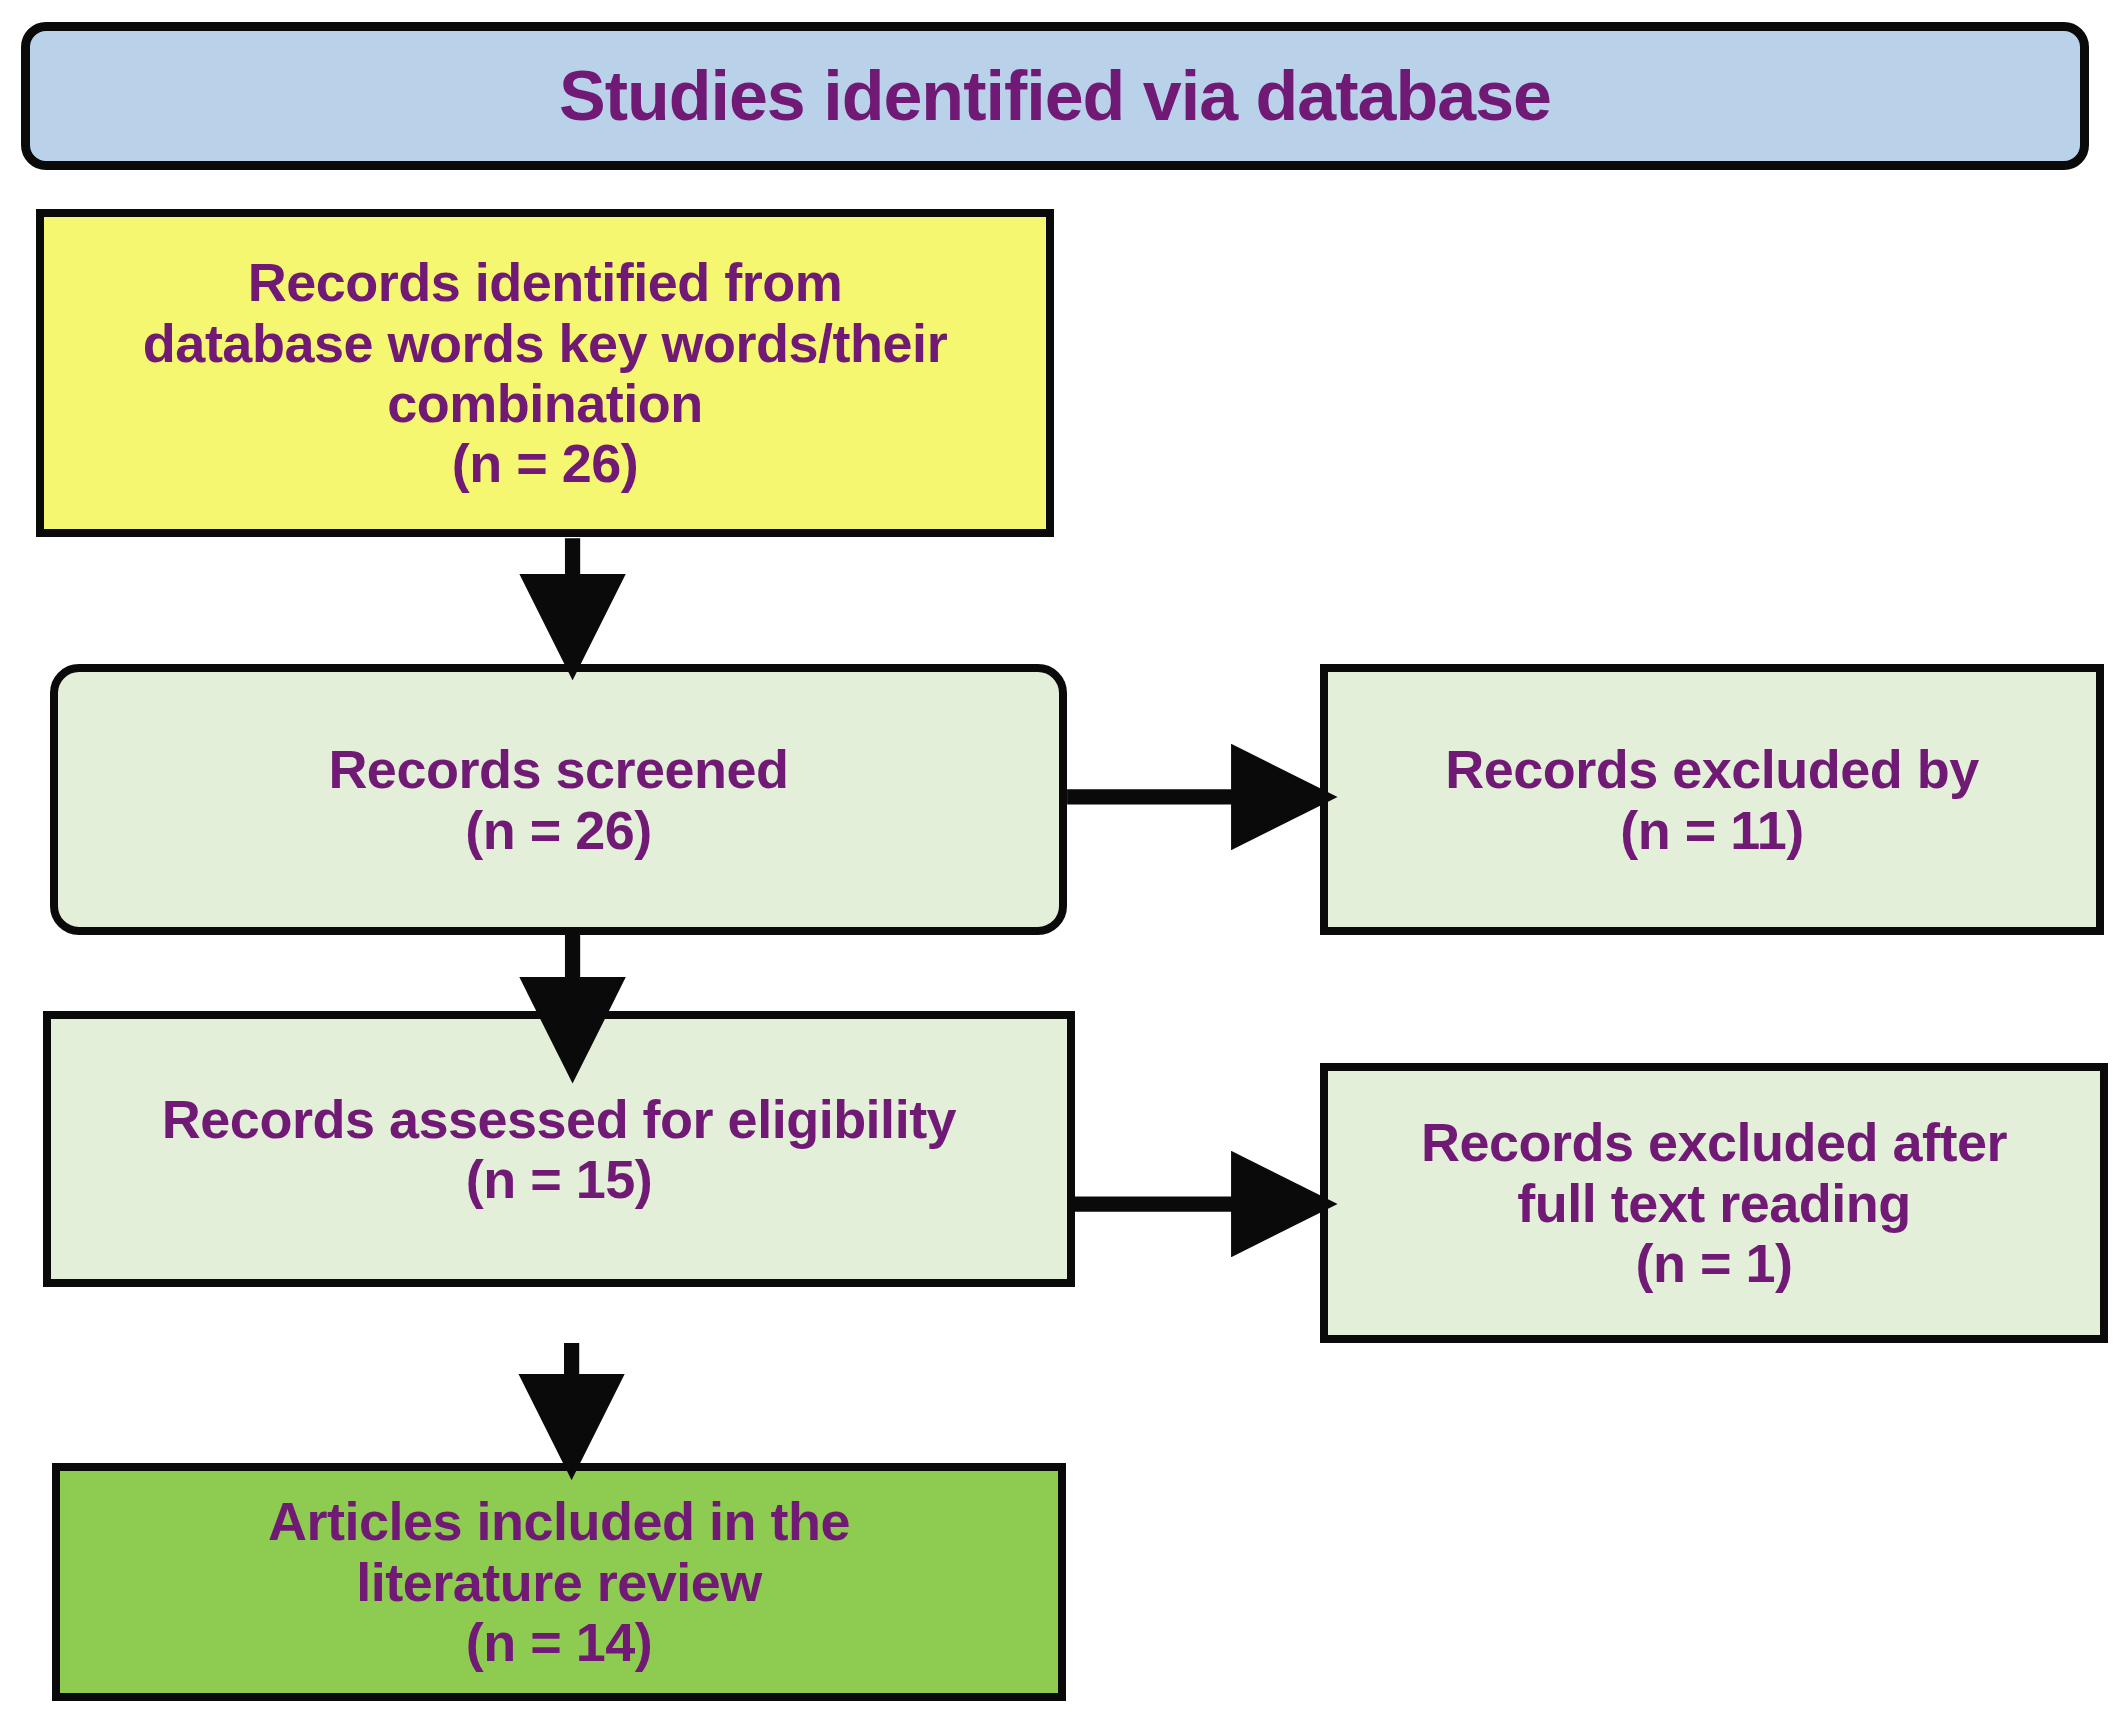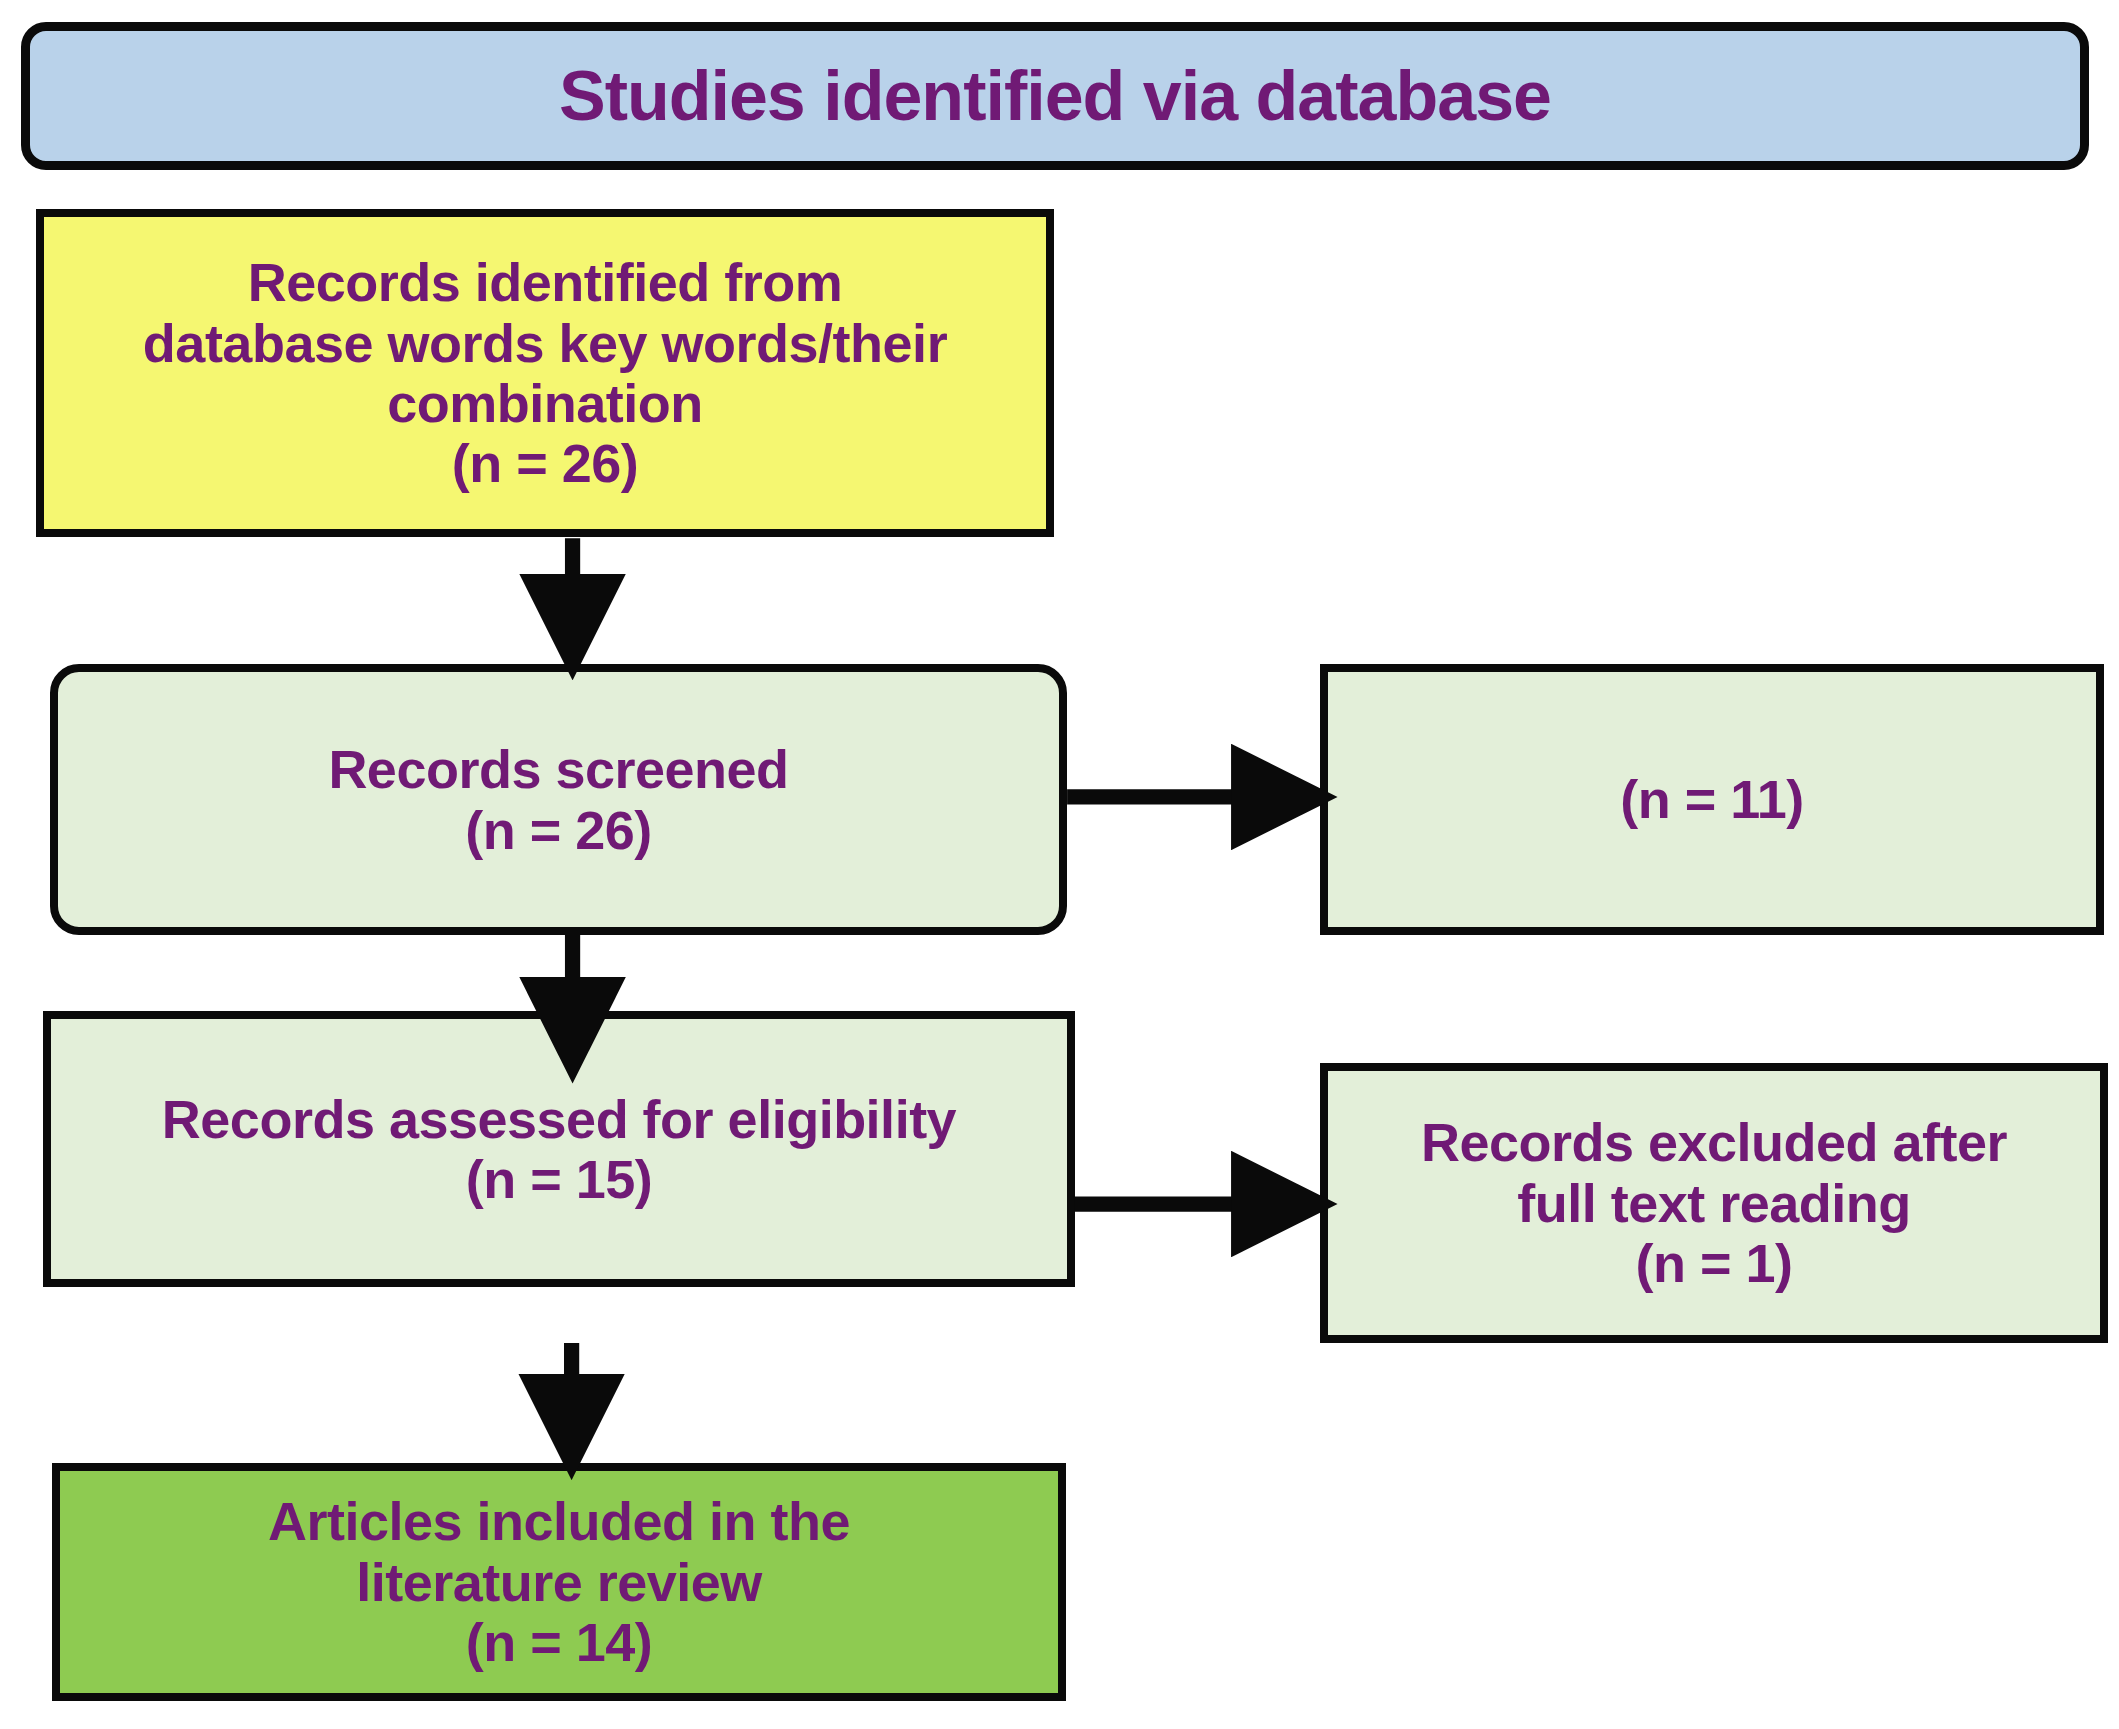--- a/index.html
+++ b/index.html
@@ -139,20 +139,21 @@
     <span class="line">combination</span>
     <span class="line">(n = 26)</span>
   </div>
 
   <div class="node" id="node-screened">
     <span class="line">Records screened</span>
     <span class="line">(n = 26)</span>
   </div>
 
   <div class="node" id="node-excluded-title">
+    <span class="line">Records excluded by</span>
     <span class="line">(n = 11)</span>
   </div>
 
   <div class="node" id="node-assessed">
     <span class="line">Records assessed for eligibility</span>
     <span class="line">(n = 15)</span>
   </div>
 
   <div class="node" id="node-excluded-fulltext">
     <span class="line">Records excluded after</span>

